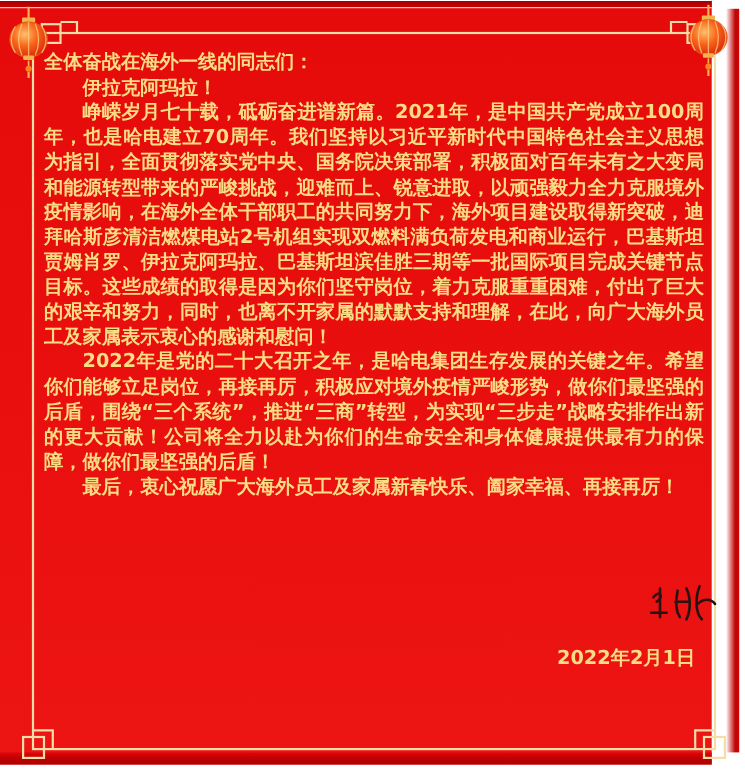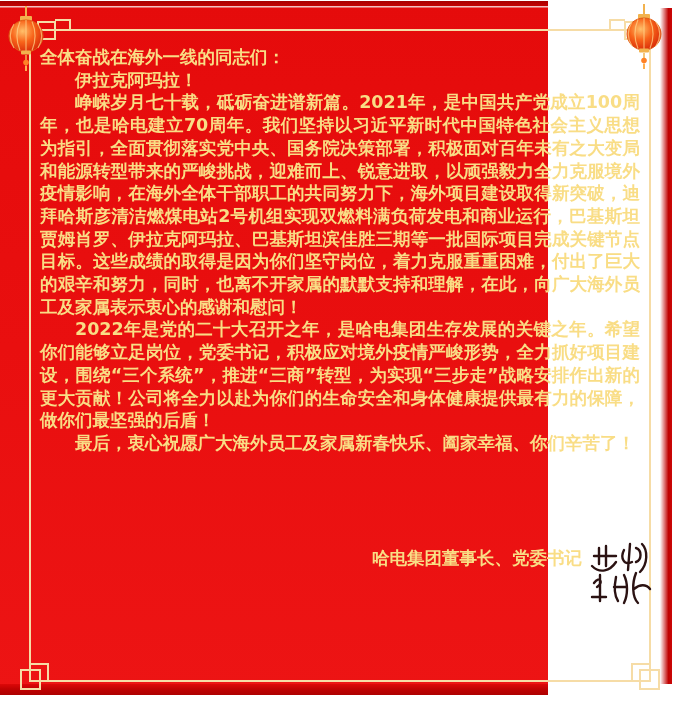--- a/index.html
+++ b/index.html
@@ -1,18 +1,18 @@
 <!DOCTYPE html>
 <html><head>
 <meta charset="utf-8">
 <style>
   html,body{margin:0;padding:0;background:#ffffff;}
   .page{position:relative;width:677px;height:712px;overflow:hidden;background:#ffffff;
         font-family:"DejaVu Sans","Liberation Sans",sans-serif;}
-  .poster{position:absolute;left:0;top:0;width:548px;height:695px;
+  .poster{position:absolute;left:0;top:0;width:647px;height:695px;
           background:linear-gradient(180deg,#e50b0b 0%,#e90f0f 50%,#ed1414 100%);}
   
   .edge-top{position:absolute;left:0;top:0;right:0;height:8px;
             background:linear-gradient(180deg,#ffffff 0px,#ffffff 1px,#a80000 1px,#c40202 6px,#f0baba 6px,#f2c6c6 7px,rgba(255,255,255,0) 8px);}
   .edge-bottom{position:absolute;left:0;top:684px;right:0;height:11px;
             background:linear-gradient(180deg,#dd0808 0%,#c00202 45%,#ad0000 100%);}
   .edge-right{position:absolute;top:8px;left:660px;width:12px;height:676px;
             background:linear-gradient(90deg,rgba(180,0,0,0) 0%,#c00303 70%,#cb0606 100%);}
   .frame{position:absolute;left:0;top:0;}
   .lantern{position:absolute;}
@@ -86,37 +86,29 @@
       <rect x="17" y="44.5" width="10" height="4" rx="1" fill="#f2b24e"></rect>
       <line x1="22" y1="49" x2="22" y2="54" stroke="#f2b24e" stroke-width="1.5"></line>
       <circle cx="22" cy="56.5" r="2.8" fill="#ff8126"></circle>
       <path d="M22,59.5 V65" stroke="#ffae4e" stroke-width="2"></path>
     </svg>
 
     <div class="content">
       <p class="salutation">全体奋战在海外一线的同志们：</p>
       <p class="greeting">伊拉克阿玛拉！</p>
       <p class="para">峥嵘岁月七十载，砥砺奋进谱新篇。2021年，是中国共产党成立100周年，也是哈电建立70周年。我们坚持以习近平新时代中国特色社会主义思想为指引，全面贯彻落实党中央、国务院决策部署，积极面对百年未有之大变局和能源转型带来的严峻挑战，迎难而上、锐意进取，以顽强毅力全力克服境外疫情影响，在海外全体干部职工的共同努力下，海外项目建设取得新突破，迪拜哈斯彦清洁燃煤电站2号机组实现双燃料满负荷发电和商业运行，巴基斯坦贾姆肖罗、伊拉克阿玛拉、巴基斯坦滨佳胜三期等一批国际项目完成关键节点目标。这些成绩的取得是因为你们坚守岗位，着力克服重重困难，付出了巨大的艰辛和努力，同时，也离不开家属的默默支持和理解，在此，向广大海外员工及家属表示衷心的感谢和慰问！</p>
-      <p class="para">2022年是党的二十大召开之年，是哈电集团生存发展的关键之年。希望你们能够立足岗位，党委书记，积极应对境外疫情严峻形势，全力抓好项目建设，围绕“三个系统”，推进“三商”转型，为实现“三步走”战略安排作出新的更大贡献！公司将全力以赴为你们的生命安全和身体健康提供最有力的保障，做你们最坚强的后盾！</p>
-      <p class="para">最后，衷心祝愿广大海外员工及家属新春快乐、阖家幸福、你们辛苦了！</p>
+      <p class="para">2022年是党的二十大召开之年，是哈电集团生存发展的关键之年。希望你们能够立足岗位，再接再厉，积极应对境外疫情严峻形势，做你们最坚强的后盾，围绕“三个系统”，推进“三商”转型，为实现“三步走”战略安排作出新的更大贡献！公司将全力以赴为你们的生命安全和身体健康提供最有力的保障，做你们最坚强的后盾！</p>
+      <p class="para">最后，衷心祝愿广大海外员工及家属新春快乐、阖家幸福、再接再厉！</p>
     </div>
 
     <div class="sign-block">
-      <div class="sig-row">
-        <span>哈电集团董事长、党委书记</span>
-        <svg class="sig-ink s1" width="64" height="44" viewBox="0 0 64 44" fill="none" stroke="#2b1212" stroke-width="2.4" stroke-linecap="round">
-          <path d="M6,18 H28 M11,10 V26 M18,8 V28"></path>
-          <path d="M4,28 C12,36 22,33 28,24"></path>
-          <path d="M36,12 C32,20 36,28 44,24 M42,6 L40,32"></path>
-          <path d="M48,10 C54,12 54,22 48,24 M54,6 C60,12 60,26 52,34"></path>
-        </svg>
-      </div>
       <div class="sig-row">
         <svg class="sig-ink s2" width="64" height="44" viewBox="0 0 64 44" fill="none" stroke="#2b1212" stroke-width="2.4" stroke-linecap="round">
           <path d="M6,14 C12,6 16,14 9,18 M4,28 H18 M12,6 V32"></path>
           <path d="M28,8 C26,18 26,26 30,32 M26,18 H38 M36,6 C40,14 40,26 36,34"></path>
           <path d="M48,4 C44,14 44,28 50,34 M46,20 C52,15 58,15 62,20"></path>
         </svg>
       </div>
+      <div class="date-row">2022年2月1日</div>
     </div>
 
   </div>
 </div>
 
 </body></html>

